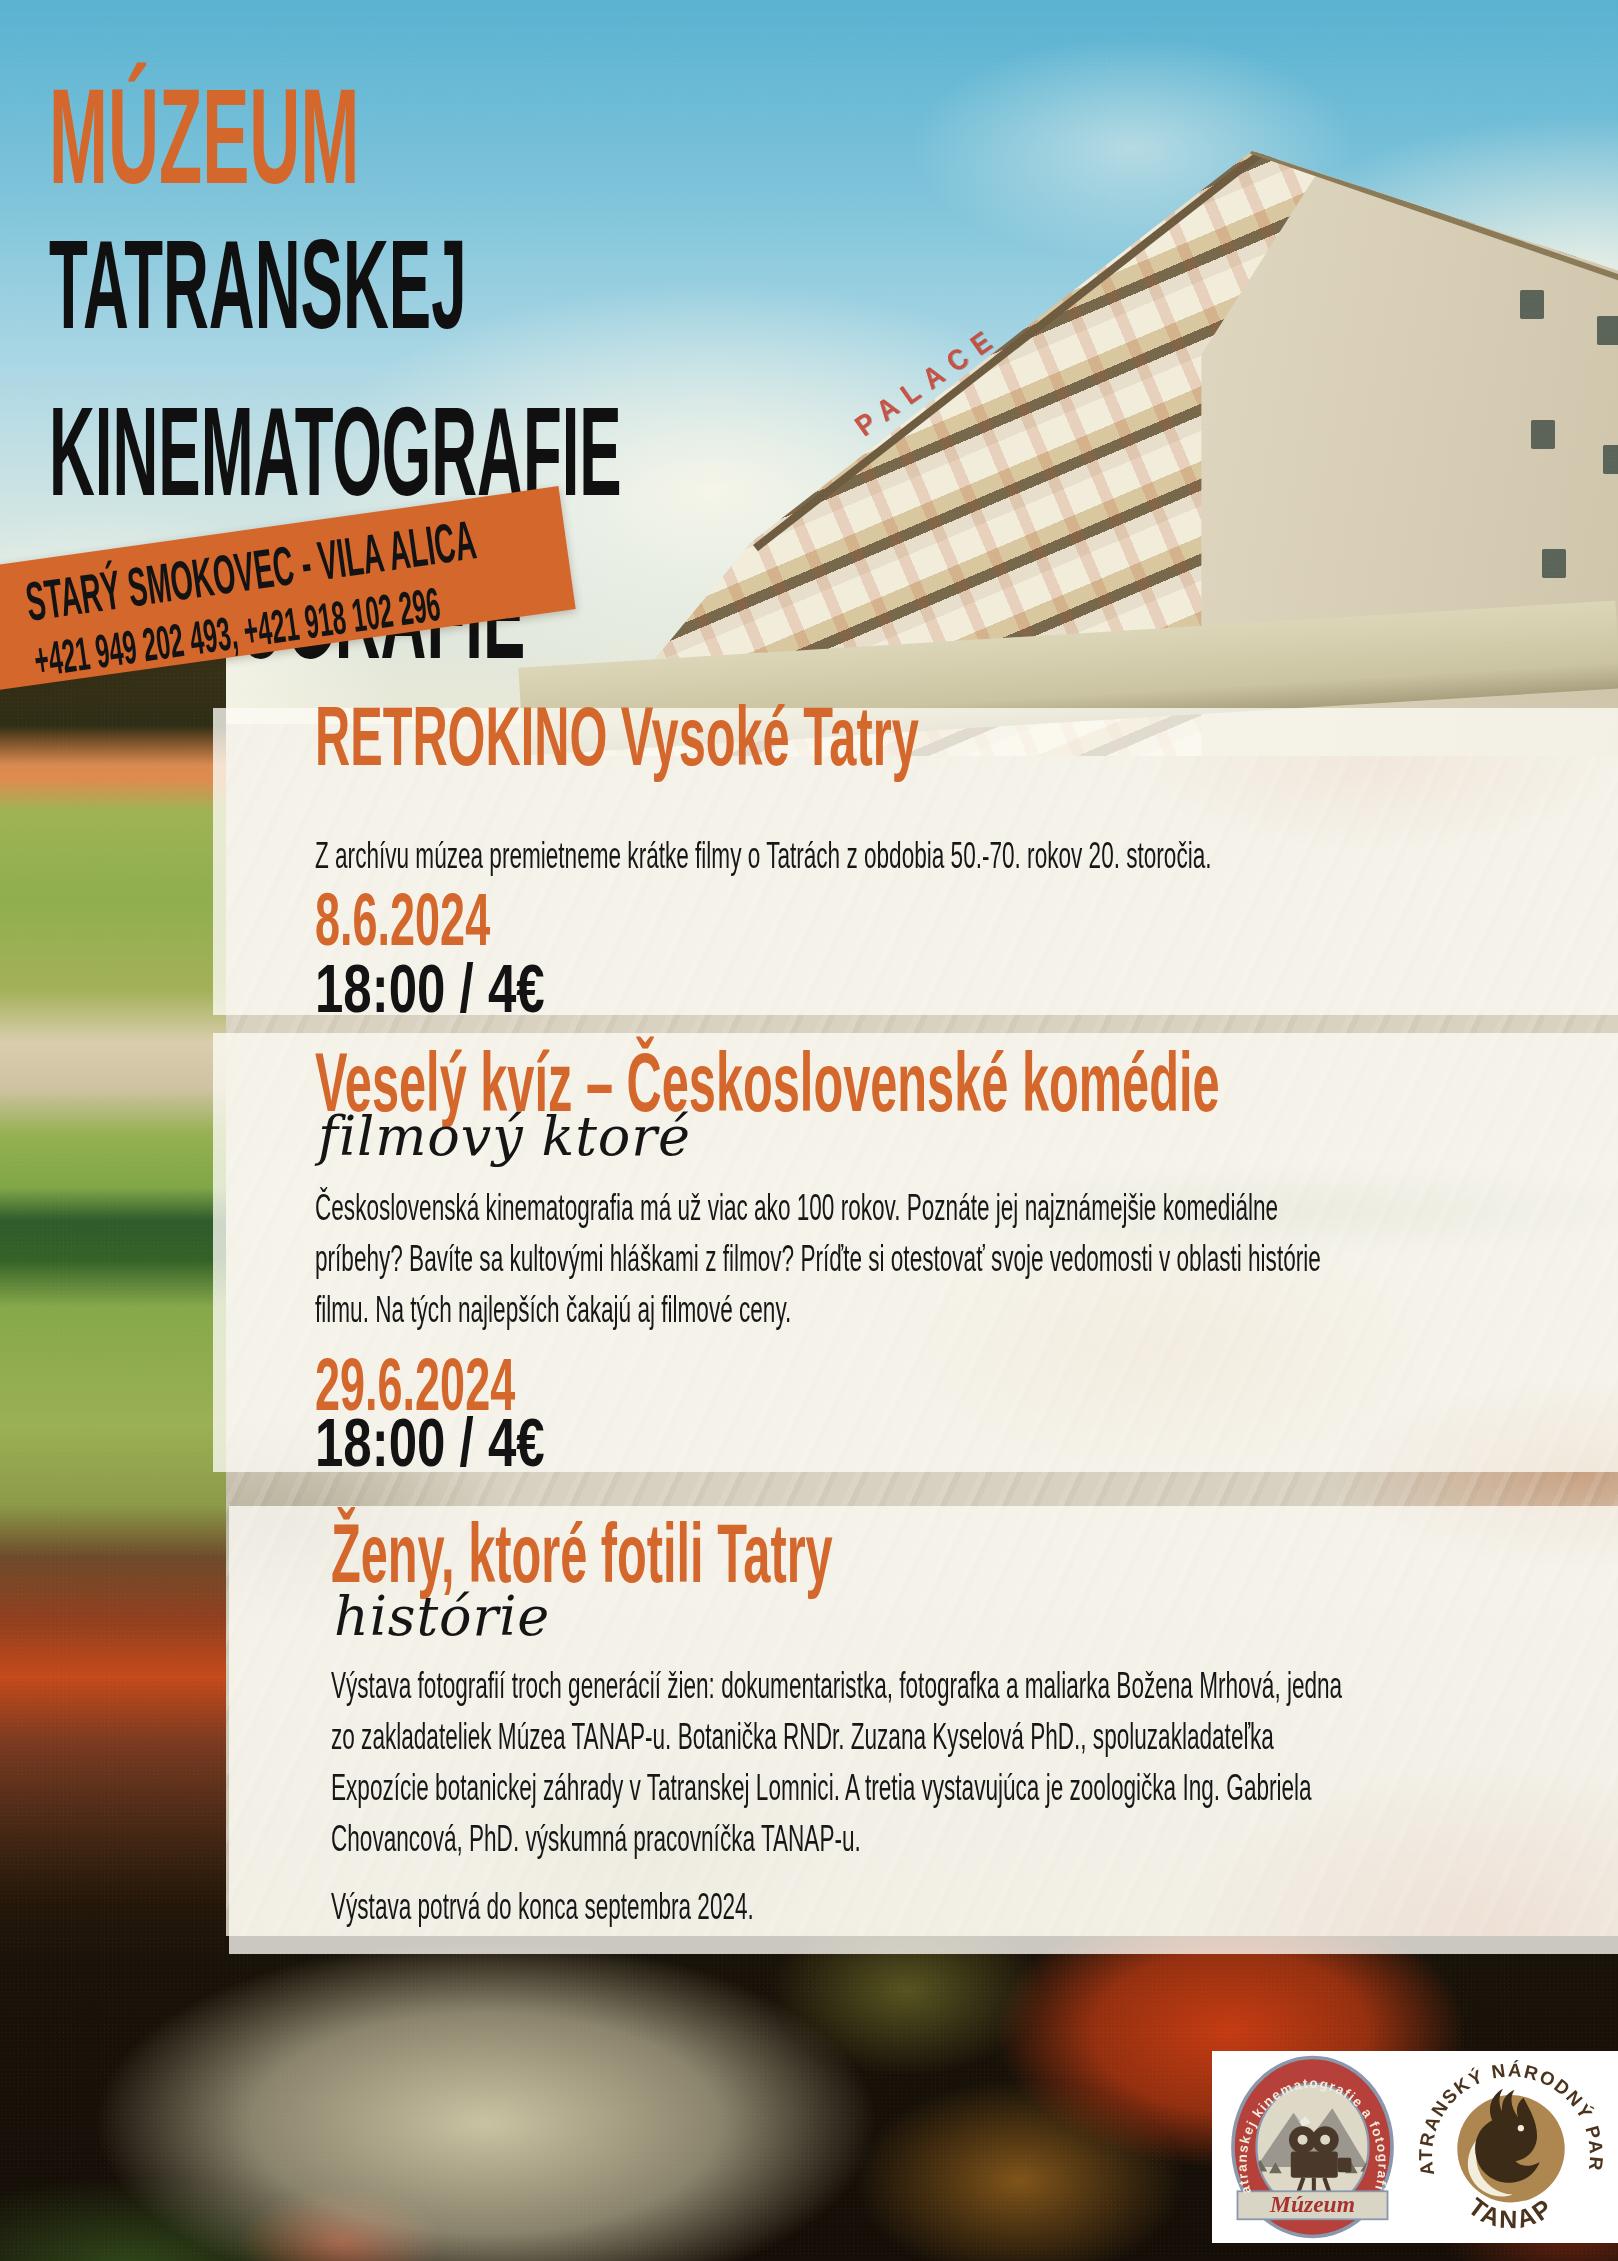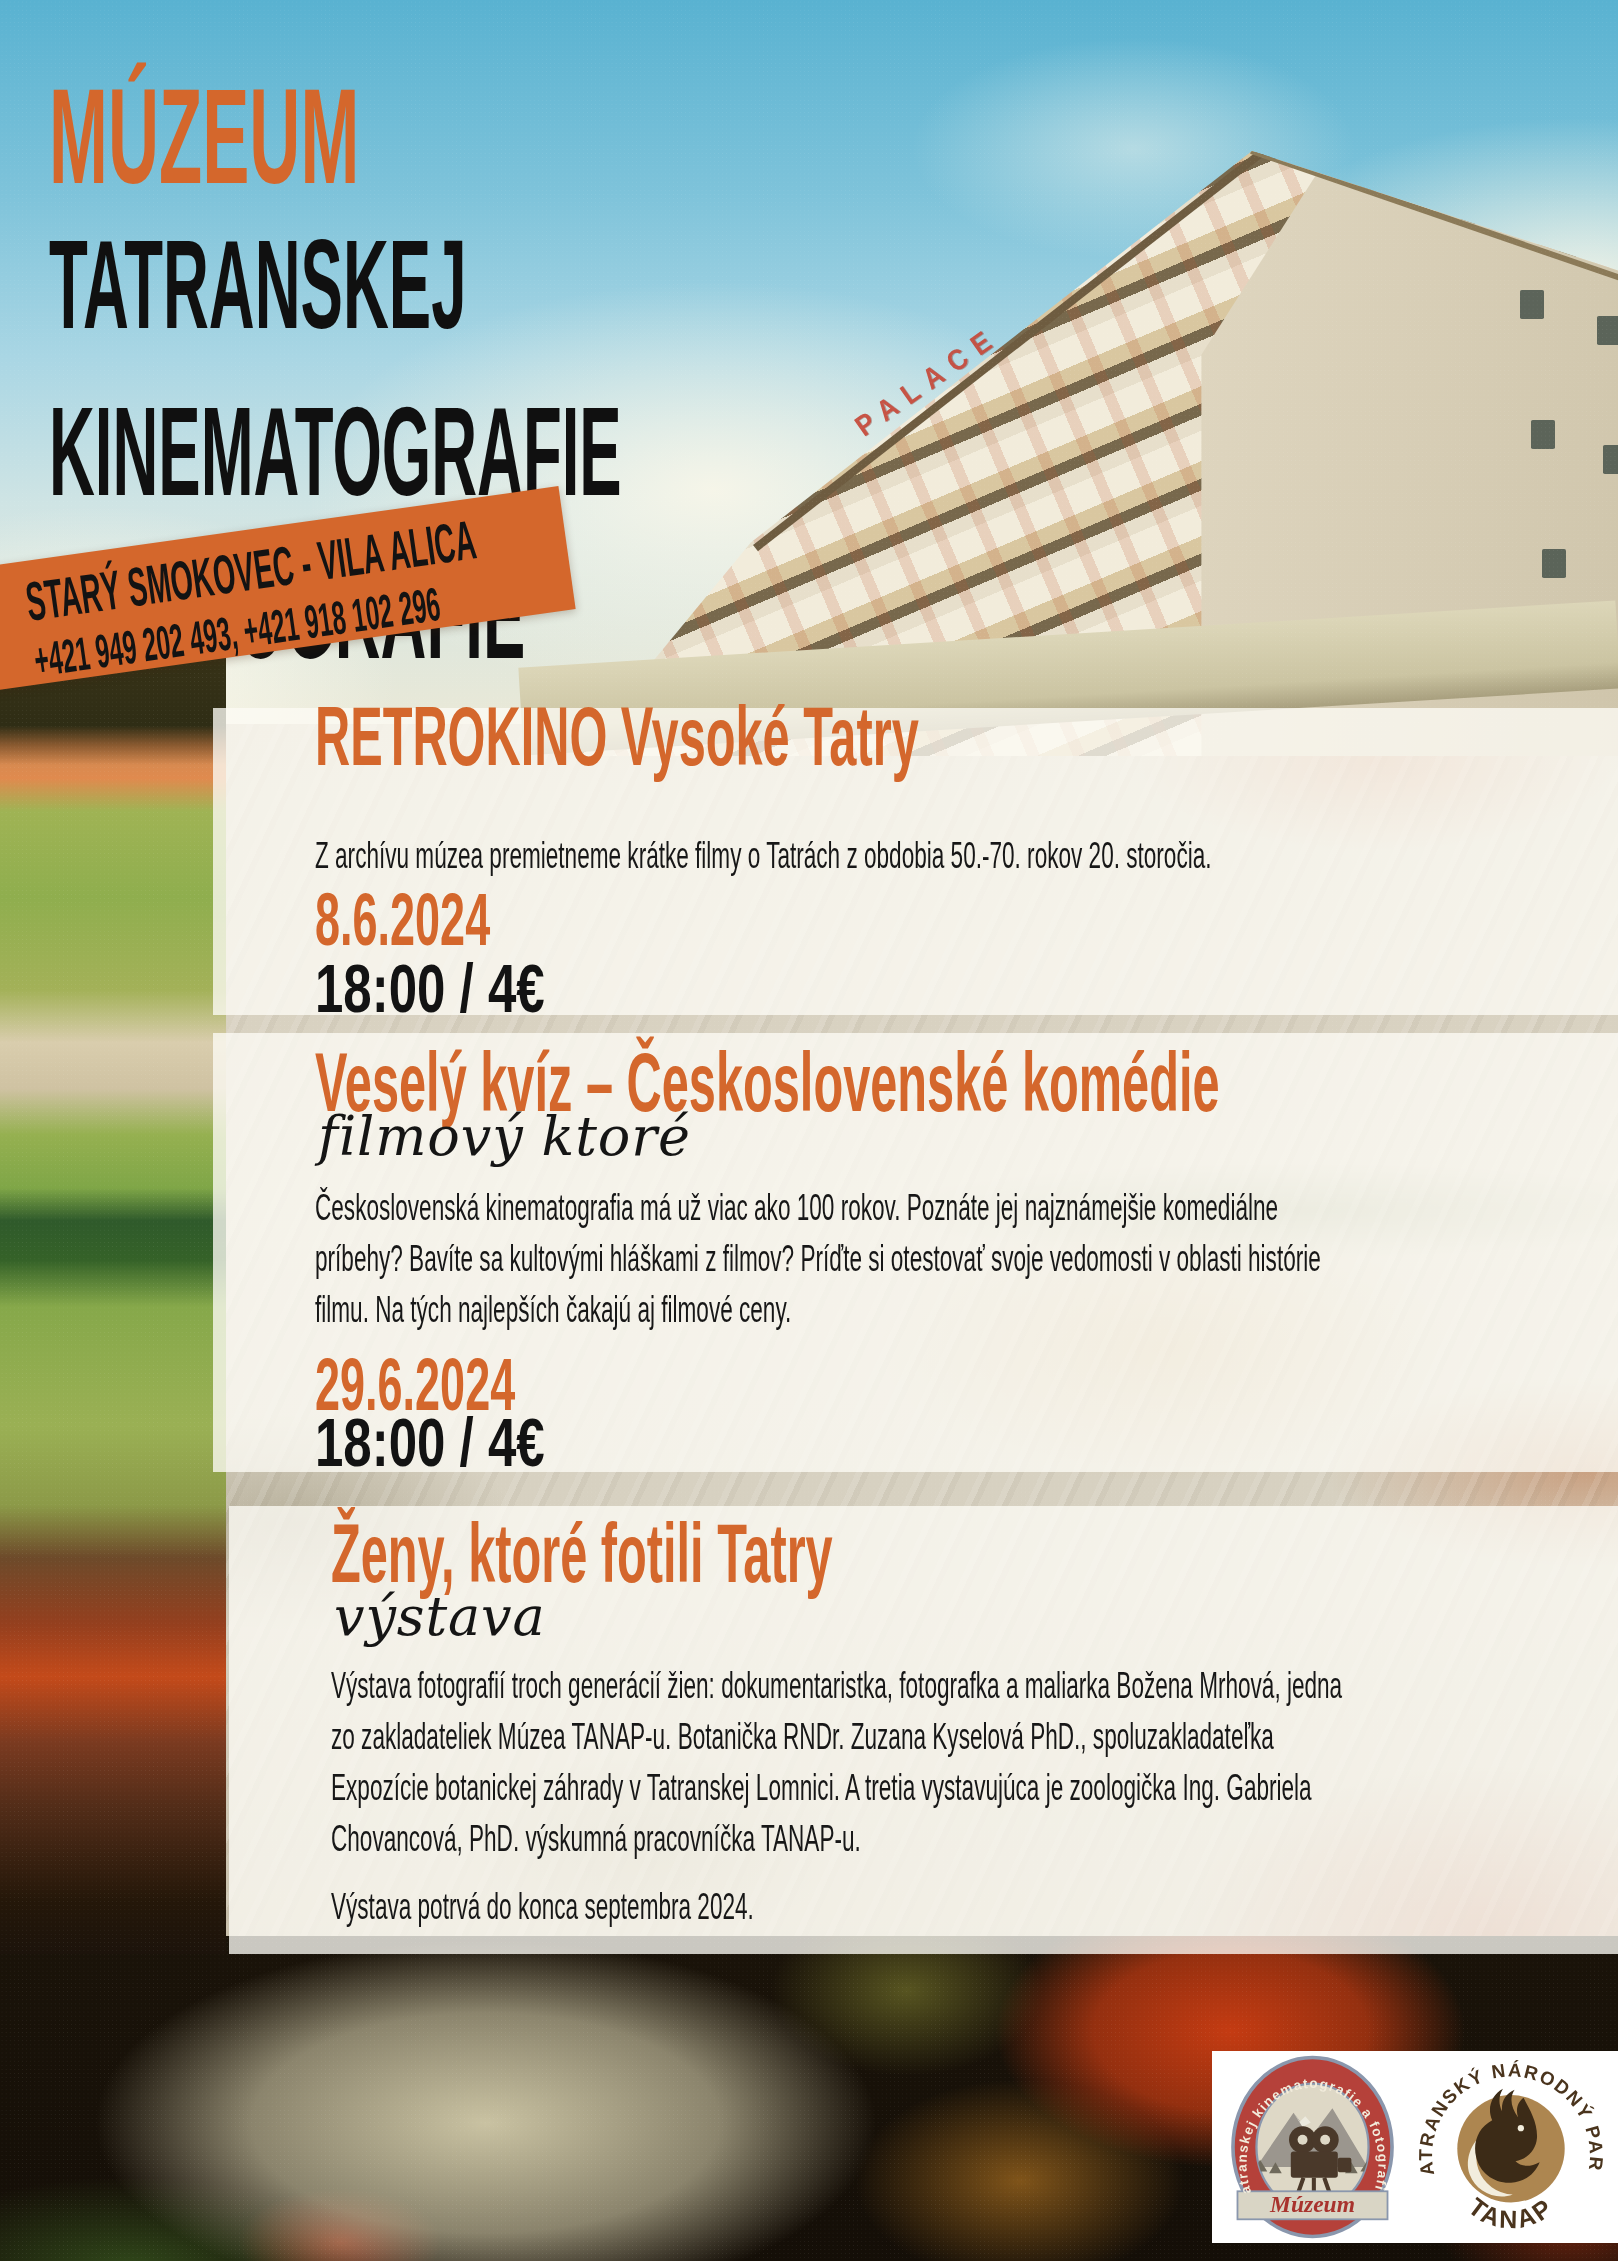--- a/index.html
+++ b/index.html
@@ -165,21 +165,21 @@
   <div class="panel" id="panel-2">
     <div class="ev-title" style="top:6.8px;">Veselý kvíz – Československé komédie</div>
     <div class="ev-genre" style="top:77px;">filmový ktoré</div>
     <div class="ev-body" style="top:149px;">Československá kinematografia má už viac ako 100 rokov. Poznáte jej najznámejšie komediálne príbehy? Bavíte sa kultovými hláškami z filmov? Príďte si otestovať svoje vedomosti v oblasti histórie filmu. Na tých najlepších čakajú aj filmové ceny.</div>
     <div class="ev-date" style="top:314px;">29.6.2024</div>
     <div class="ev-time" style="top:375px;">18:00 / 4€</div>
   </div>
 
   <div class="panel" id="panel-3">
     <div class="ev-title" style="top:4.5px;">Ženy, ktoré fotili Tatry</div>
-    <div class="ev-genre" style="top:84px;">výstava</div>
+    <div class="ev-genre" style="top:84px;">histórie</div>
     <div class="ev-body" style="top:154px;">Výstava fotografií troch generácií žien: dokumentaristka, fotografka a maliarka Božena Mrhová, jedna zo zakladateliek Múzea TANAP-u. Botanička RNDr. Zuzana Kyselová PhD., spoluzakladateľka Expozície botanickej záhrady v Tatranskej Lomnici. A tretia vystavujúca je zoologička Ing. Gabriela Chovancová, PhD. výskumná pracovníčka TANAP-u.</div>
     <div class="ev-note" style="top:375px;">Výstava potrvá do konca septembra 2024.</div>
   </div>
 
   <div class="logo-box">
 
     <svg class="logo-museum" width="181" height="188" viewBox="0 0 380 416">
       <defs>
         <clipPath id="mclip">
             <ellipse cx="190" cy="208" rx="124" ry="140"></ellipse>

